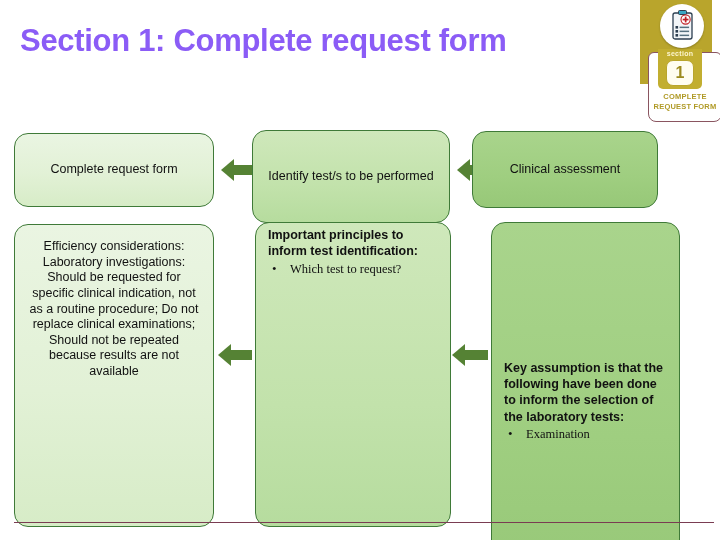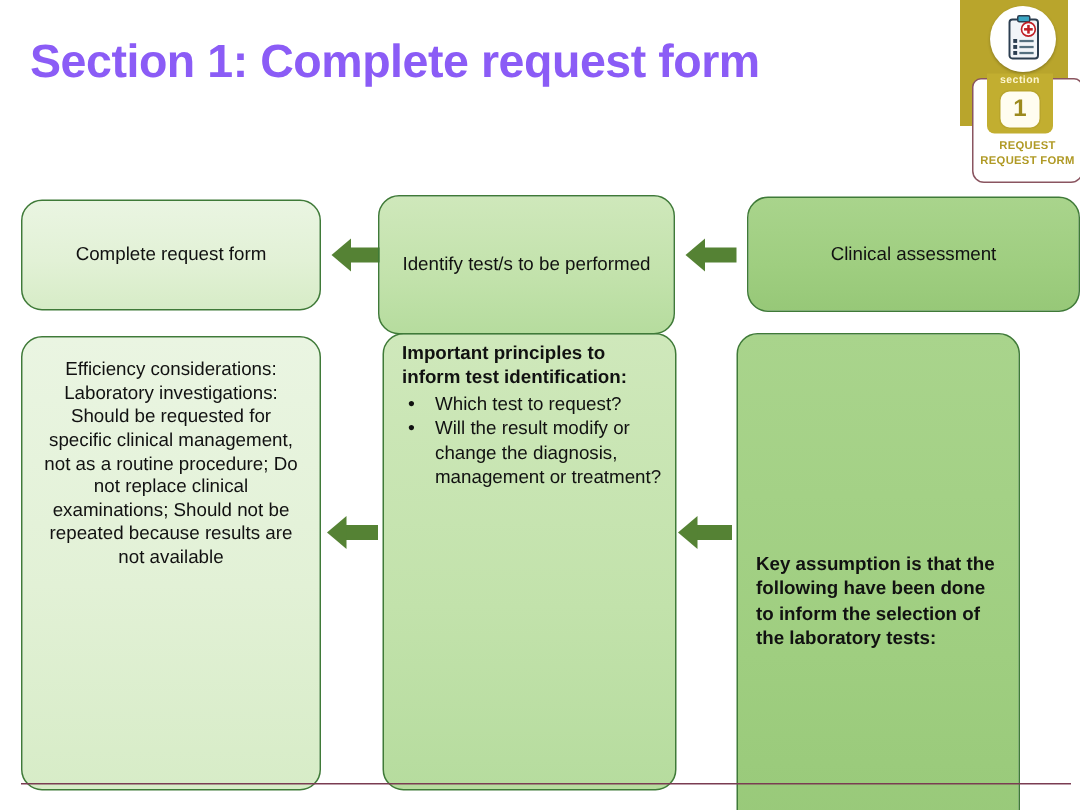--- a/index.html
+++ b/index.html
@@ -87,20 +87,21 @@
   ul.bullets {
     list-style: none;
     margin: 0;
     padding: 0;
   }
   ul.bullets li {
     position: relative;
     padding-left: 22px;
     line-height: 1.32;
     margin: 0;
+    font-family: Liberation Serif, serif;
   }
   ul.bullets li::before {
     content: "\2022";
     position: absolute;
     left: 4px;
     top: -1px;
     font-size: 13px;
   }
 
   
@@ -246,21 +247,21 @@
       <rect x="12.8" y="6.6" width="1.7" height="5.8" fill="#c02026"></rect>
       <rect x="10.7" y="8.7" width="5.8" height="1.7" fill="#c02026"></rect>
       <rect x="3.5" y="16" width="2.6" height="2.6" fill="#2c3e50"></rect>
       <rect x="3.5" y="20" width="2.6" height="2.6" fill="#2c3e50"></rect>
       <rect x="3.5" y="24" width="2.6" height="2.6" fill="#2c3e50"></rect>
       <rect x="7.6" y="16.6" width="9.5" height="1.5" fill="#55707f"></rect>
       <rect x="7.6" y="20.6" width="9.5" height="1.5" fill="#55707f"></rect>
       <rect x="7.6" y="24.6" width="9.5" height="1.5" fill="#55707f"></rect>
     </svg>
     <div id="logo-caption">
-      <span>REQUEST</span><br>
+      <span>COMPLETE</span><br>
       <span>REQUEST FORM</span>
     </div>
   </div>
 
   <div class="flowbox tone-pale" style="left:14px; top:133px; width:200px; height:74px;">
     <div class="boxtext">Complete request form</div>
   </div>
 
   <div class="arrow-left" style="left:221px; top:155px; width:34px; height:30px;">
     <span class="shaft" style="width:26px;"></span>
@@ -269,51 +270,51 @@
 
   <div class="flowbox tone-mid" style="left:252px; top:130px; width:198px; height:93px;">
     <div class="boxtext">Identify test/s to be performed</div>
   </div>
 
   <div class="arrow-left" style="left:457px; top:155px; width:34px; height:30px;">
     <span class="shaft" style="width:26px;"></span>
     <span class="head"></span>
   </div>
 
-  <div class="flowbox tone-deep" style="left:498px; top:131px; width:222px; height:77px;">
+  <div class="flowbox tone-deep" style="left:472px; top:131px; width:186px; height:77px;">
     <div class="boxtext">Clinical assessment</div>
   </div>
 
   <div class="flowbox tone-pale top-text" style="left:14px; top:224px; width:200px; height:303px;">
-    <div class="boxtext" style="padding-top:14px;">Efficiency considerations: Laboratory investigations: Should be requested for specific clinical management, not as a routine procedure; Do not replace clinical examinations; Should not be repeated because results are not available</div>
+    <div class="boxtext" style="padding-top:14px;">Efficiency considerations: Laboratory investigations: Should be requested for specific clinical indication, not as a routine procedure; Do not replace clinical examinations; Should not be repeated because results are not available</div>
   </div>
 
   <div class="arrow-left" style="left:218px; top:340px; width:34px; height:30px;">
     <span class="shaft" style="width:26px;"></span>
     <span class="head"></span>
   </div>
 
   <div class="flowbox tone-mid top-text" style="left:255px; top:222px; width:196px; height:305px;">
     <div class="boxtext left-align" style="padding-top:4px;">
       <span class="heading">Important principles to inform test identification:</span>
       <ul class="bullets">
         <li>Which test to request?</li>
-        <li>Will the result modify or change the diagnosis, management or treatment?</li>
       </ul>
     </div>
   </div>
 
   <div class="arrow-left" style="left:452px; top:340px; width:36px; height:30px;">
     <span class="shaft" style="width:28px;"></span>
     <span class="head"></span>
   </div>
 
   <div class="flowbox tone-deep" style="left:491px; top:222px; width:189px; height:358px;">
     <div class="boxtext left-align">
       <span class="heading">Key assumption is that the following have been done to inform the selection of the laboratory tests:</span>
       <ul class="bullets">
+        <li>Examination</li>
       </ul>
     </div>
   </div>
 
   <div id="bottom-rule"></div>
 
 </div>
 
 </body></html>

